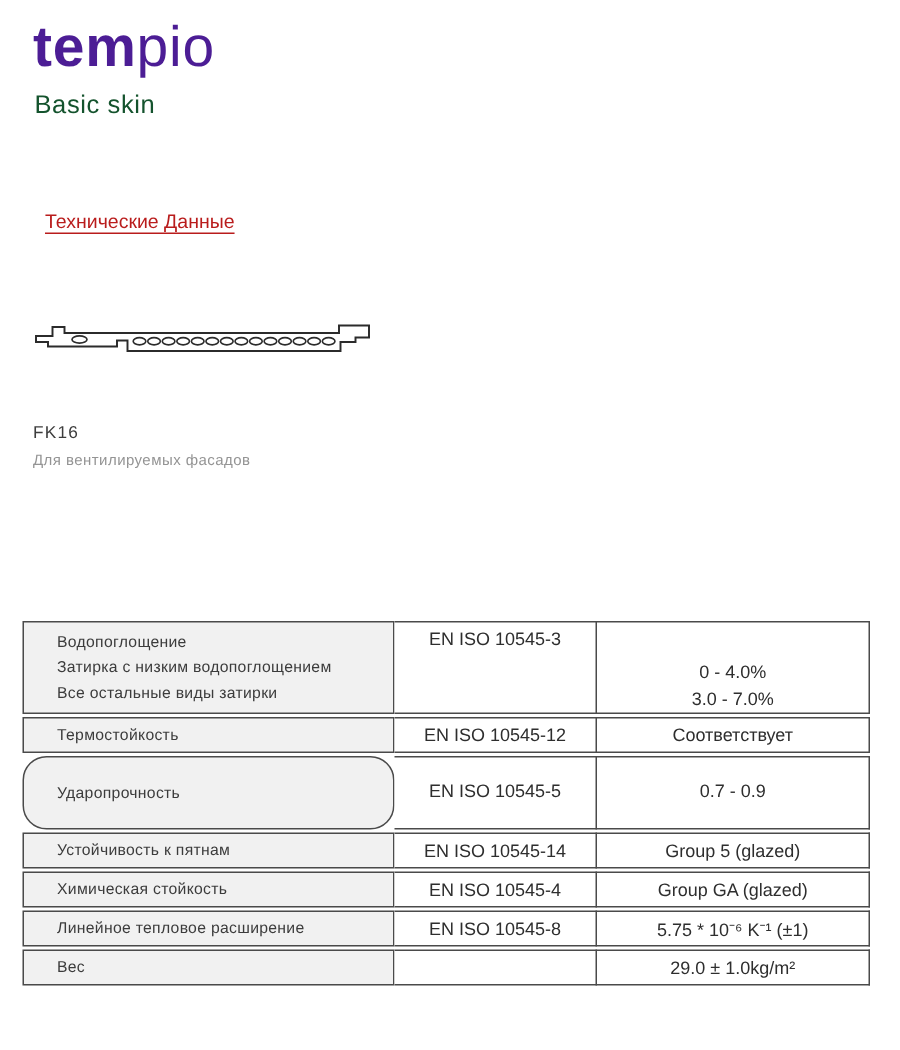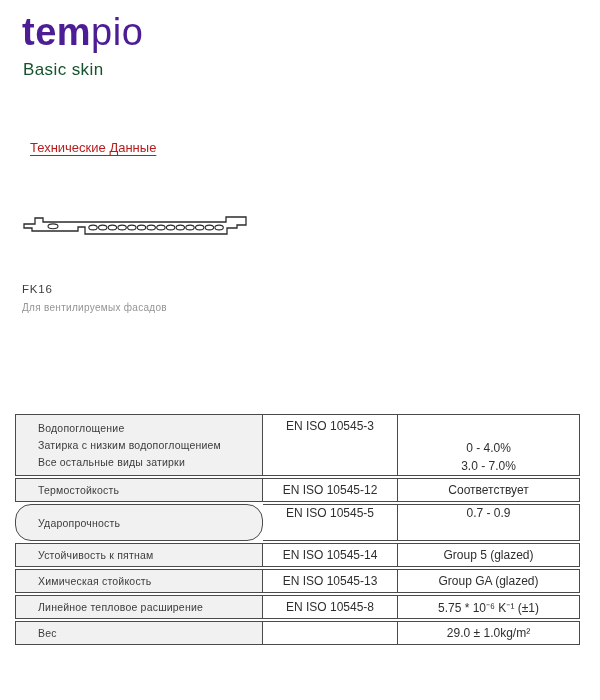--- a/index.html
+++ b/index.html
@@ -63,21 +63,21 @@
     font-size:10.5px;
     color:#3c3c3c;
     letter-spacing:0.2px;
   }
   table.spec td.prop div{line-height:17px;}
   tr.row-block td{height:55px;}
   tr.row-block td.std{vertical-align:top;padding-top:4px;}
   tr.row-block td.val{vertical-align:bottom;padding-bottom:0;}
   tr.row-block td.val div{line-height:18px;}
   tr.tall td{height:31px;}
-  tr.tall td.std, tr.tall td.val{vertical-align:top;padding-top:1px;}
+  tr.tall td.std, tr.tall td.val{vertical-align:top;padding-top:15px;}
   tr.tall td.prop{vertical-align:middle;border-radius:16px;}
   td.small-val{font-size:10px;color:#565656;}
 </style>
 </head>
 <body>
 
 <div class="logo">
   <span class="seg-bold">tem</span><span class="seg-light">pio</span>
 </div>
 
@@ -139,21 +139,21 @@
         <td class="std">EN ISO 10545-5</td>
         <td class="val">0.7 - 0.9</td>
       </tr>
       <tr>
         <td class="prop">Устойчивость к пятнам</td>
         <td class="std">EN ISO 10545-14</td>
         <td class="val">Group 5 (glazed)</td>
       </tr>
       <tr>
         <td class="prop">Химическая стойкость</td>
-        <td class="std">EN ISO 10545-13</td>
+        <td class="std">EN ISO 10545-4</td>
         <td class="val">Group GA (glazed)</td>
       </tr>
       <tr>
         <td class="prop">Линейное тепловое расширение</td>
         <td class="std">EN ISO 10545-8</td>
         <td class="val">5.75 * 10⁻⁶ K⁻¹ (±1)</td>
       </tr>
       <tr>
         <td class="prop">Вес</td>
         <td class="std"></td>

